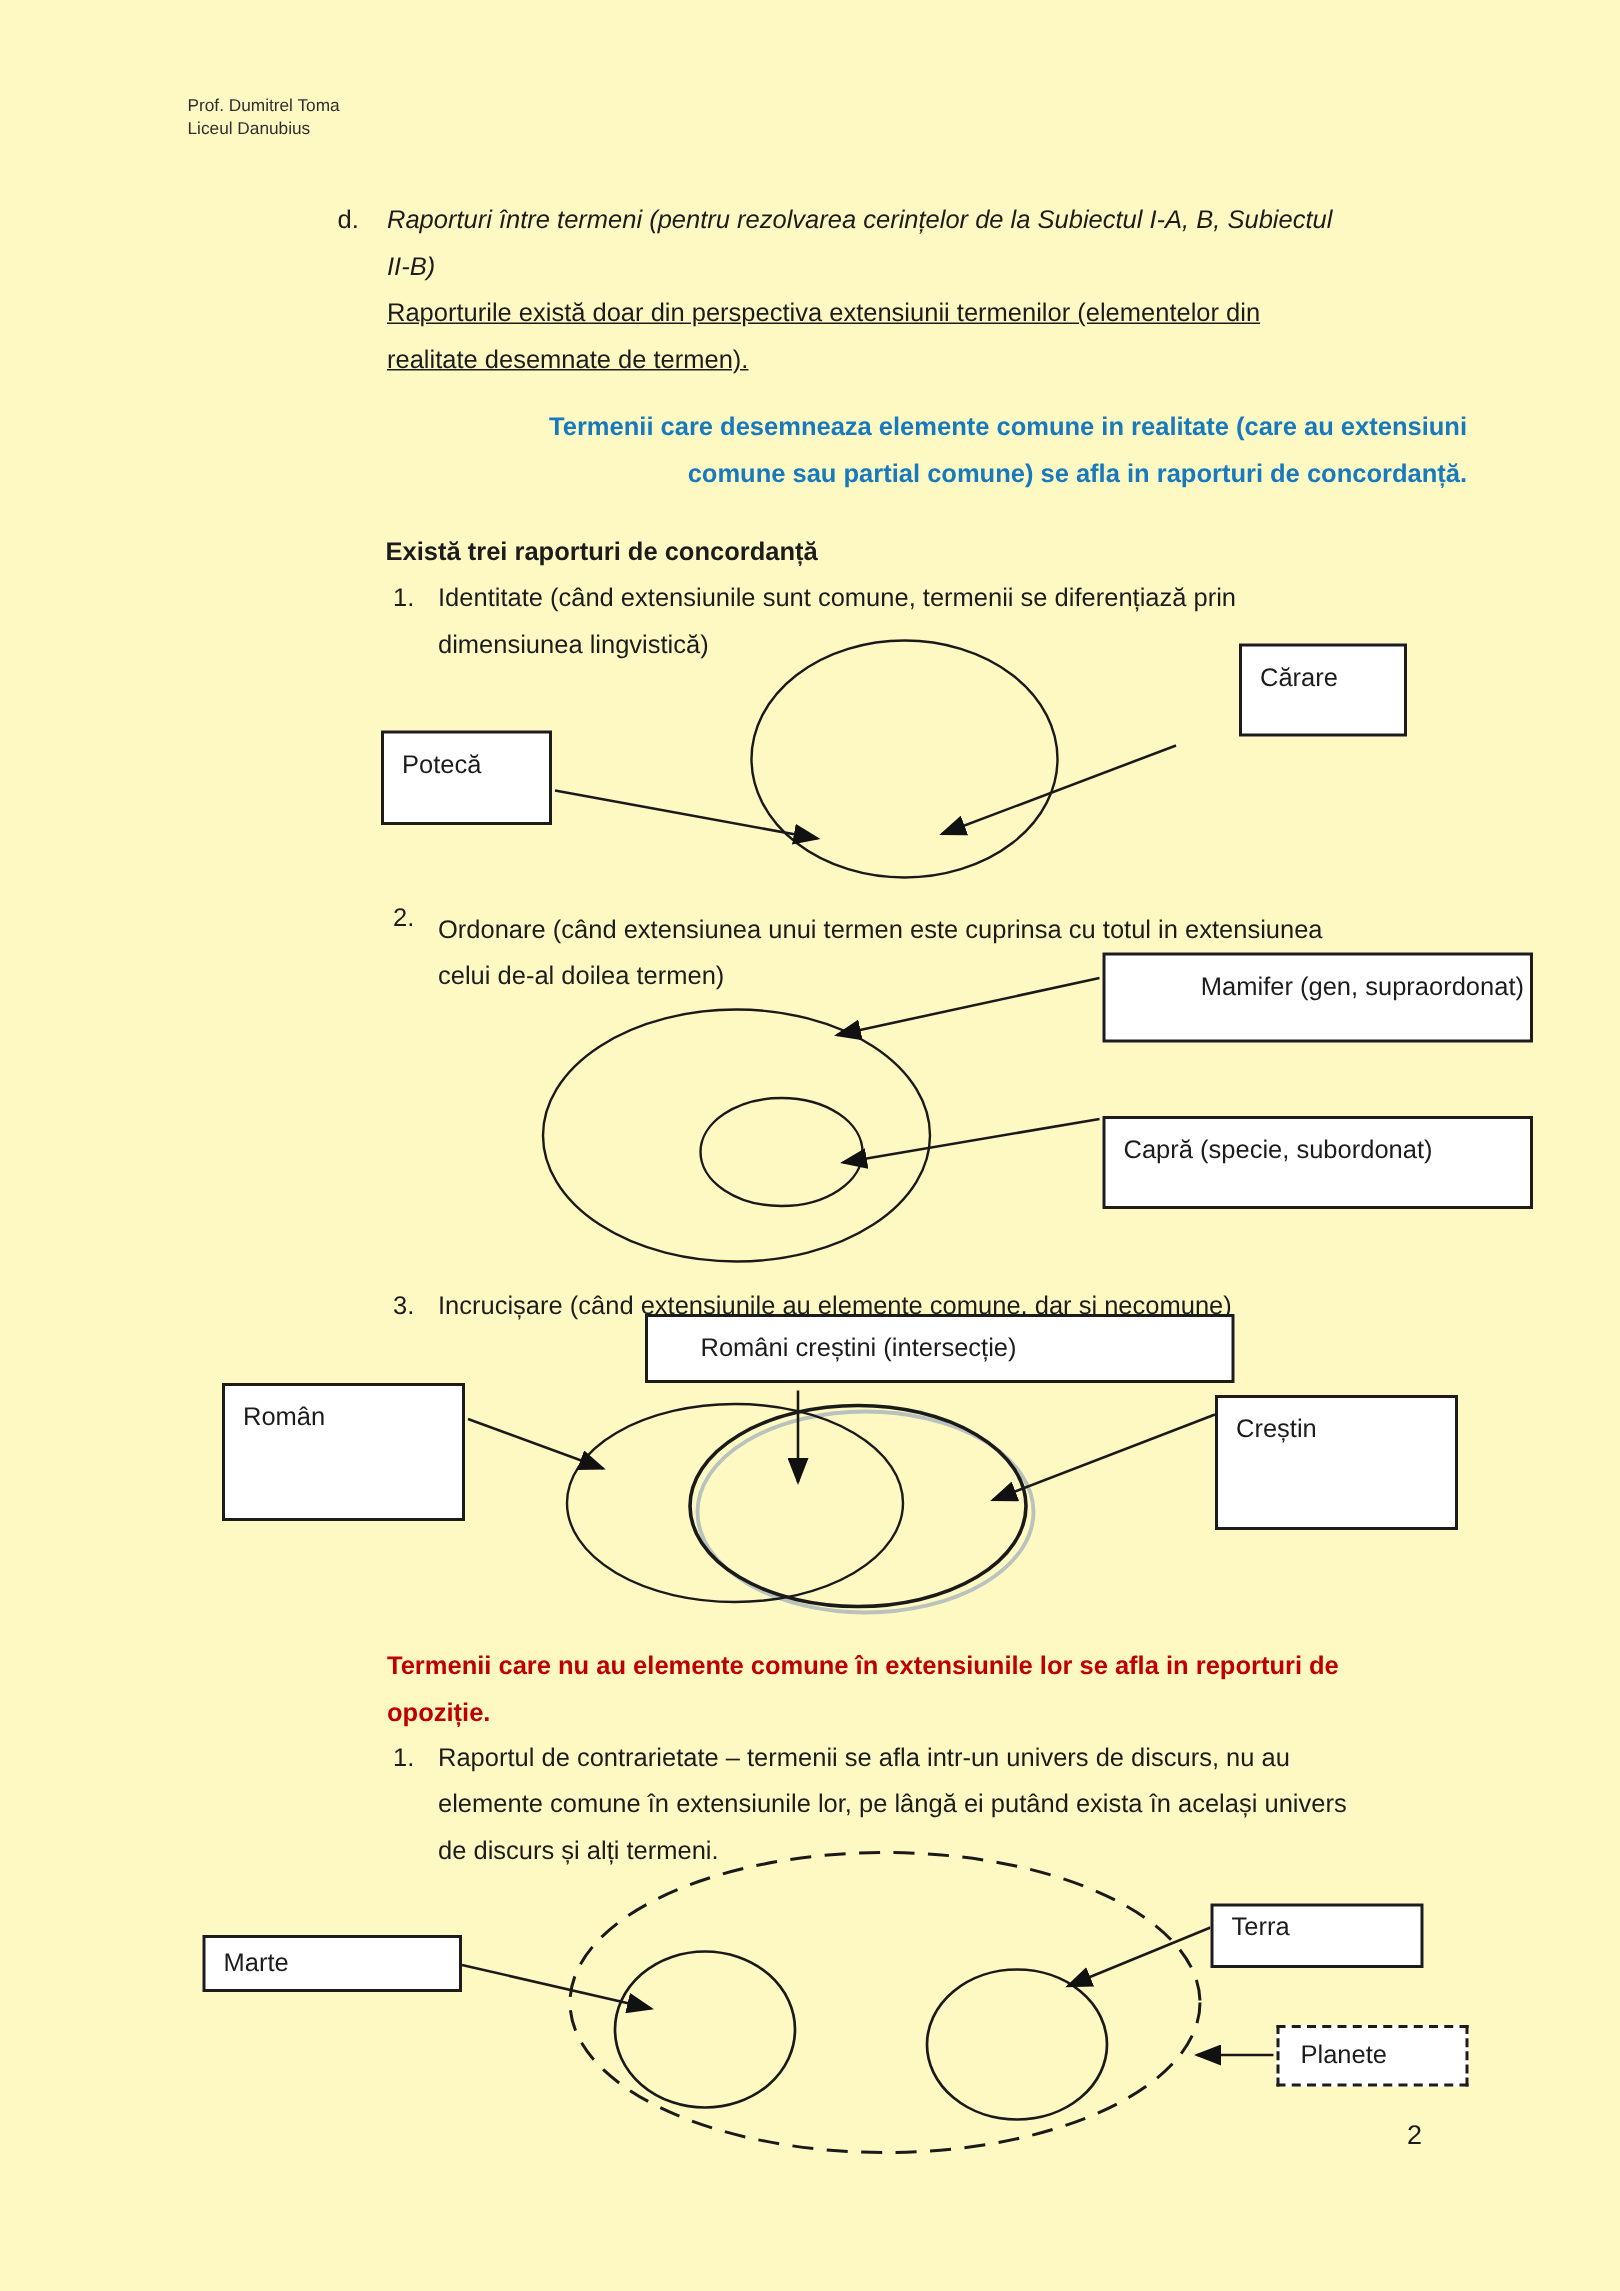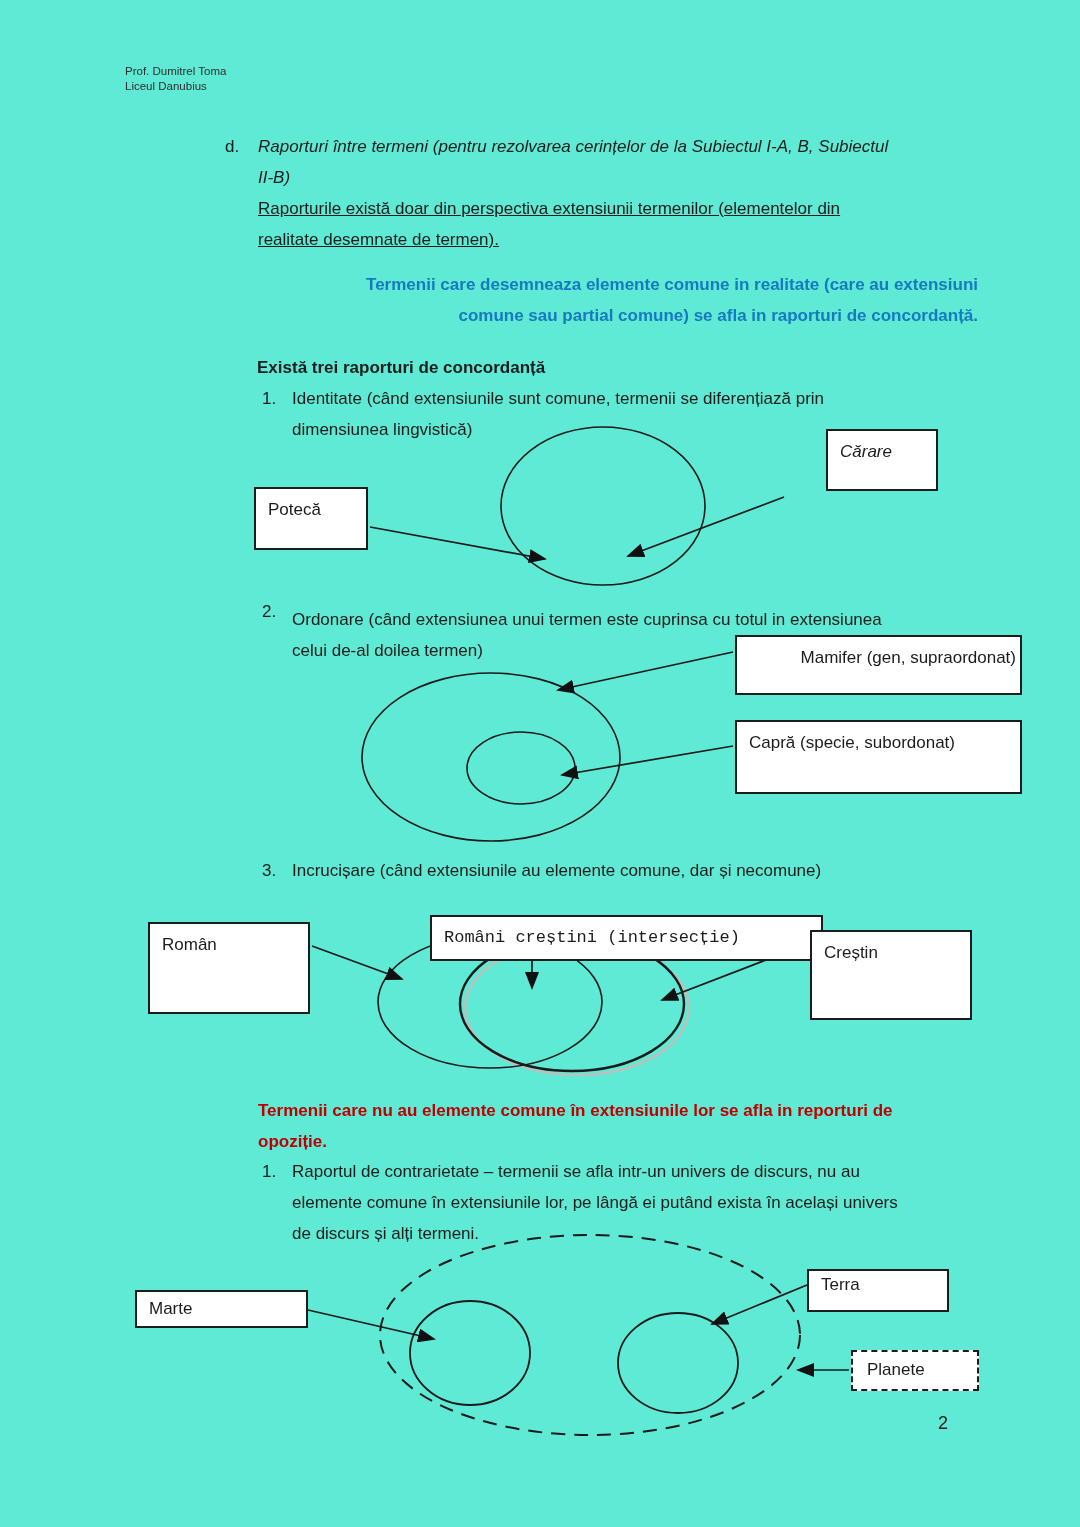--- a/index.html
+++ b/index.html
@@ -1,20 +1,20 @@
 <!DOCTYPE html>
 <html lang="ro"><head>
 <meta charset="utf-8">
 <style>
   html, body { margin: 0; padding: 0; background: #ffffff; }
   .page {
     position: relative;
     width: 1080px;
     height: 1527px;
-    background: #5eead4;
+    background: #fef9c3;
     font-family: "Liberation Sans", sans-serif;
     color: #1c1c1c;
     overflow: hidden;
   }
   .abs { position: absolute; }
   .lines { white-space: pre-line; }
   .body-text { font-size: 17px; line-height: 31px; }
   .small-header { font-size: 11.5px; line-height: 15px; color: #2f2f2f; }
   .bold { font-weight: bold; }
   .blue { color: #1779BE; text-align: right; }
@@ -84,33 +84,33 @@
   <div class="abs body-text lines bold blue" style="left:258px; top:269px; width:720px;">Termenii care desemneaza elemente comune in realitate (care au extensiuni
 comune sau partial comune) se afla in raporturi de concordanță.</div>
 
   <div class="abs body-text bold" style="left:257px; top:352px;">Există trei raporturi de concordanță</div>
 
   <div class="abs list-num" style="left:262px; top:383px;">1.</div>
   <div class="abs body-text lines" style="left:292px; top:383px; width:700px;">Identitate (când extensiunile sunt comune, termenii se diferențiază prin
 dimensiunea lingvistică)</div>
 
   <div class="label-box" style="left:254px; top:487px; width:114px; height:63px;">Potecă</div>
-  <div class="label-box" style="left:826px; top:429px; width:112px; height:62px;font-style:italic;">Cărare</div>
+  <div class="label-box" style="left:826px; top:429px; width:112px; height:62px;">Cărare</div>
 
   <div class="abs list-num" style="left:262px; top:596px;">2.</div>
   <div class="abs body-text lines" style="left:292px; top:604px; width:700px;">Ordonare (când extensiunea unui termen este cuprinsa cu totul in extensiunea
 celui de-al doilea termen)</div>
 
   <div class="label-box" style="left:735px; top:635px; width:287px; height:60px;text-align:right;">Mamifer (gen, supraordonat)</div>
-  <div class="label-box" style="left:735px; top:720px; width:287px; height:74px;">Capră (specie, subordonat)</div>
+  <div class="label-box" style="left:735px; top:744px; width:287px; height:62px;">Capră (specie, subordonat)</div>
 
   <div class="abs list-num" style="left:262px; top:855px;">3.</div>
   <div class="abs body-text" style="left:292px; top:855px; width:700px;">Incrucișare (când extensiunile au elemente comune, dar și necomune)</div>
 
-  <div class="label-box" style="left:430px; top:915px; width:393px; height:46px; padding-left:12px;font-family:Liberation Mono, monospace;">Români creștini (intersecție)</div>
+  <div class="label-box" style="left:430px; top:876px; width:393px; height:46px; padding-left:35px;">Români creștini (intersecție)</div>
   <div class="label-box" style="left:148px; top:922px; width:162px; height:92px;">Român</div>
   <div class="label-box" style="left:810px; top:930px; width:162px; height:90px;">Creștin</div>
 
   <div class="abs body-text lines bold red" style="left:258px; top:1095px; width:720px;">Termenii care nu au elemente comune în extensiunile lor se afla in reporturi de
 opoziție.</div>
 
   <div class="abs list-num" style="left:262px; top:1156px;">1.</div>
   <div class="abs body-text lines" style="left:292px; top:1156px; width:700px;">Raportul de contrarietate – termenii se afla intr-un univers de discurs, nu au
 elemente comune în extensiunile lor, pe lângă ei putând exista în același univers
 de discurs și alți termeni.</div>

